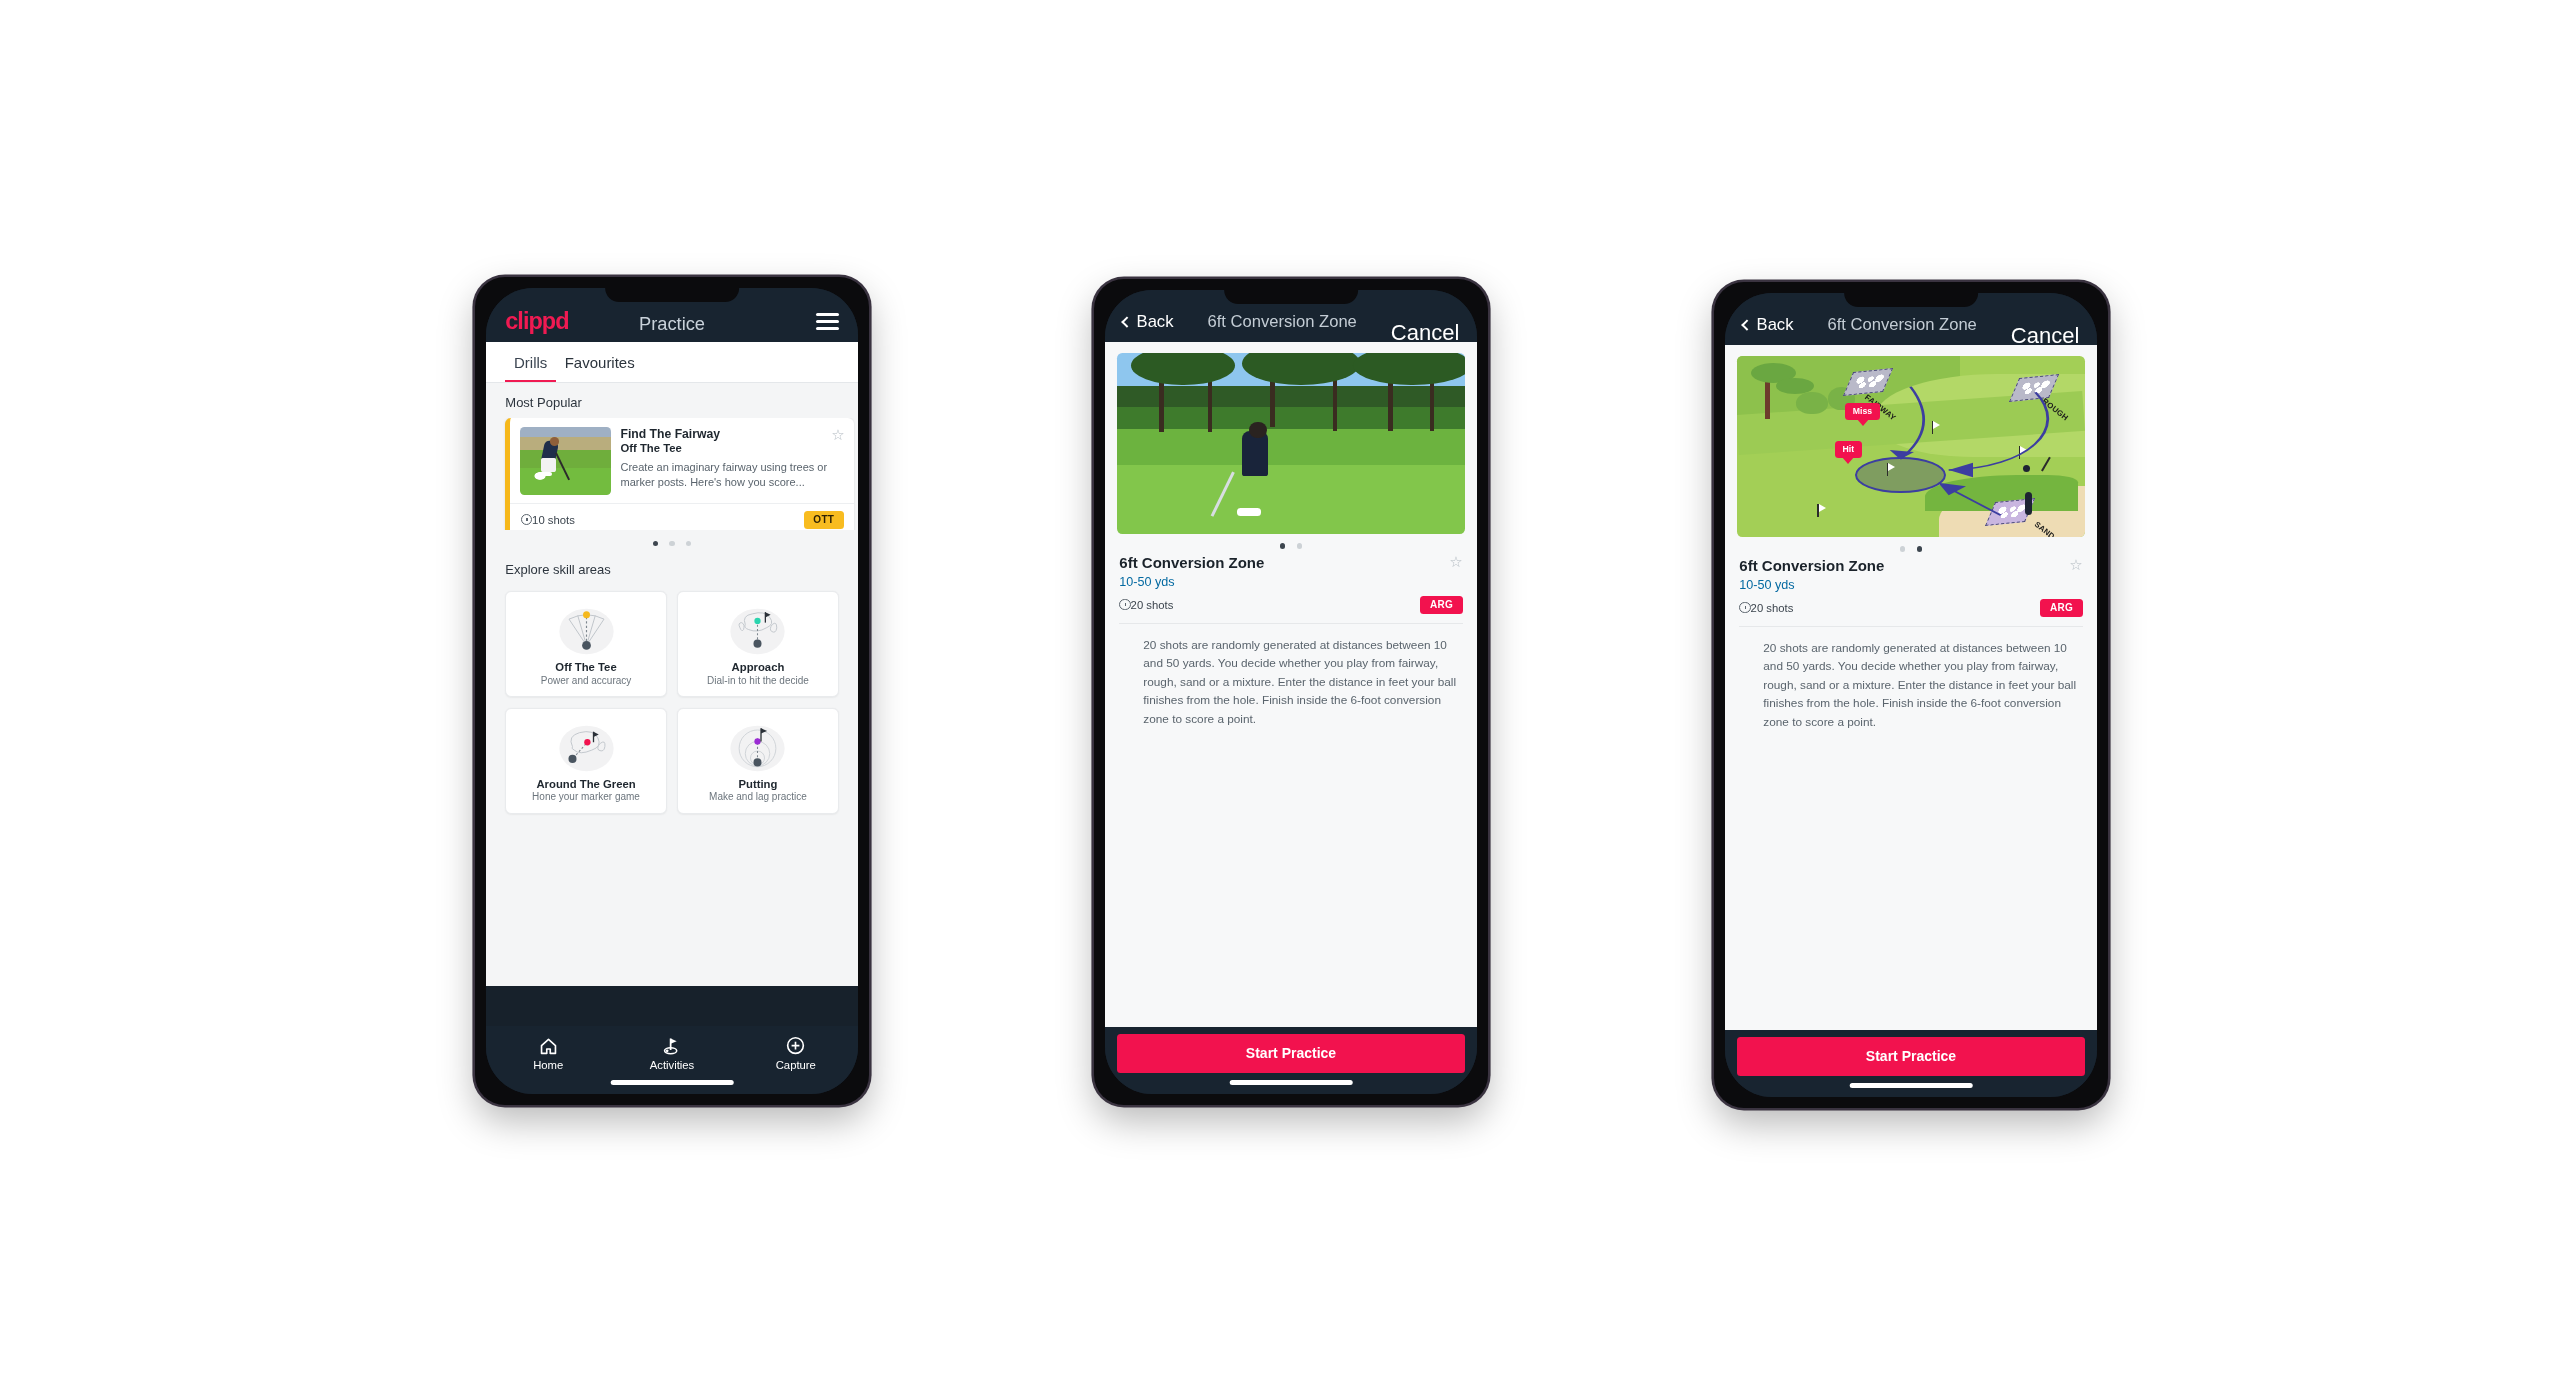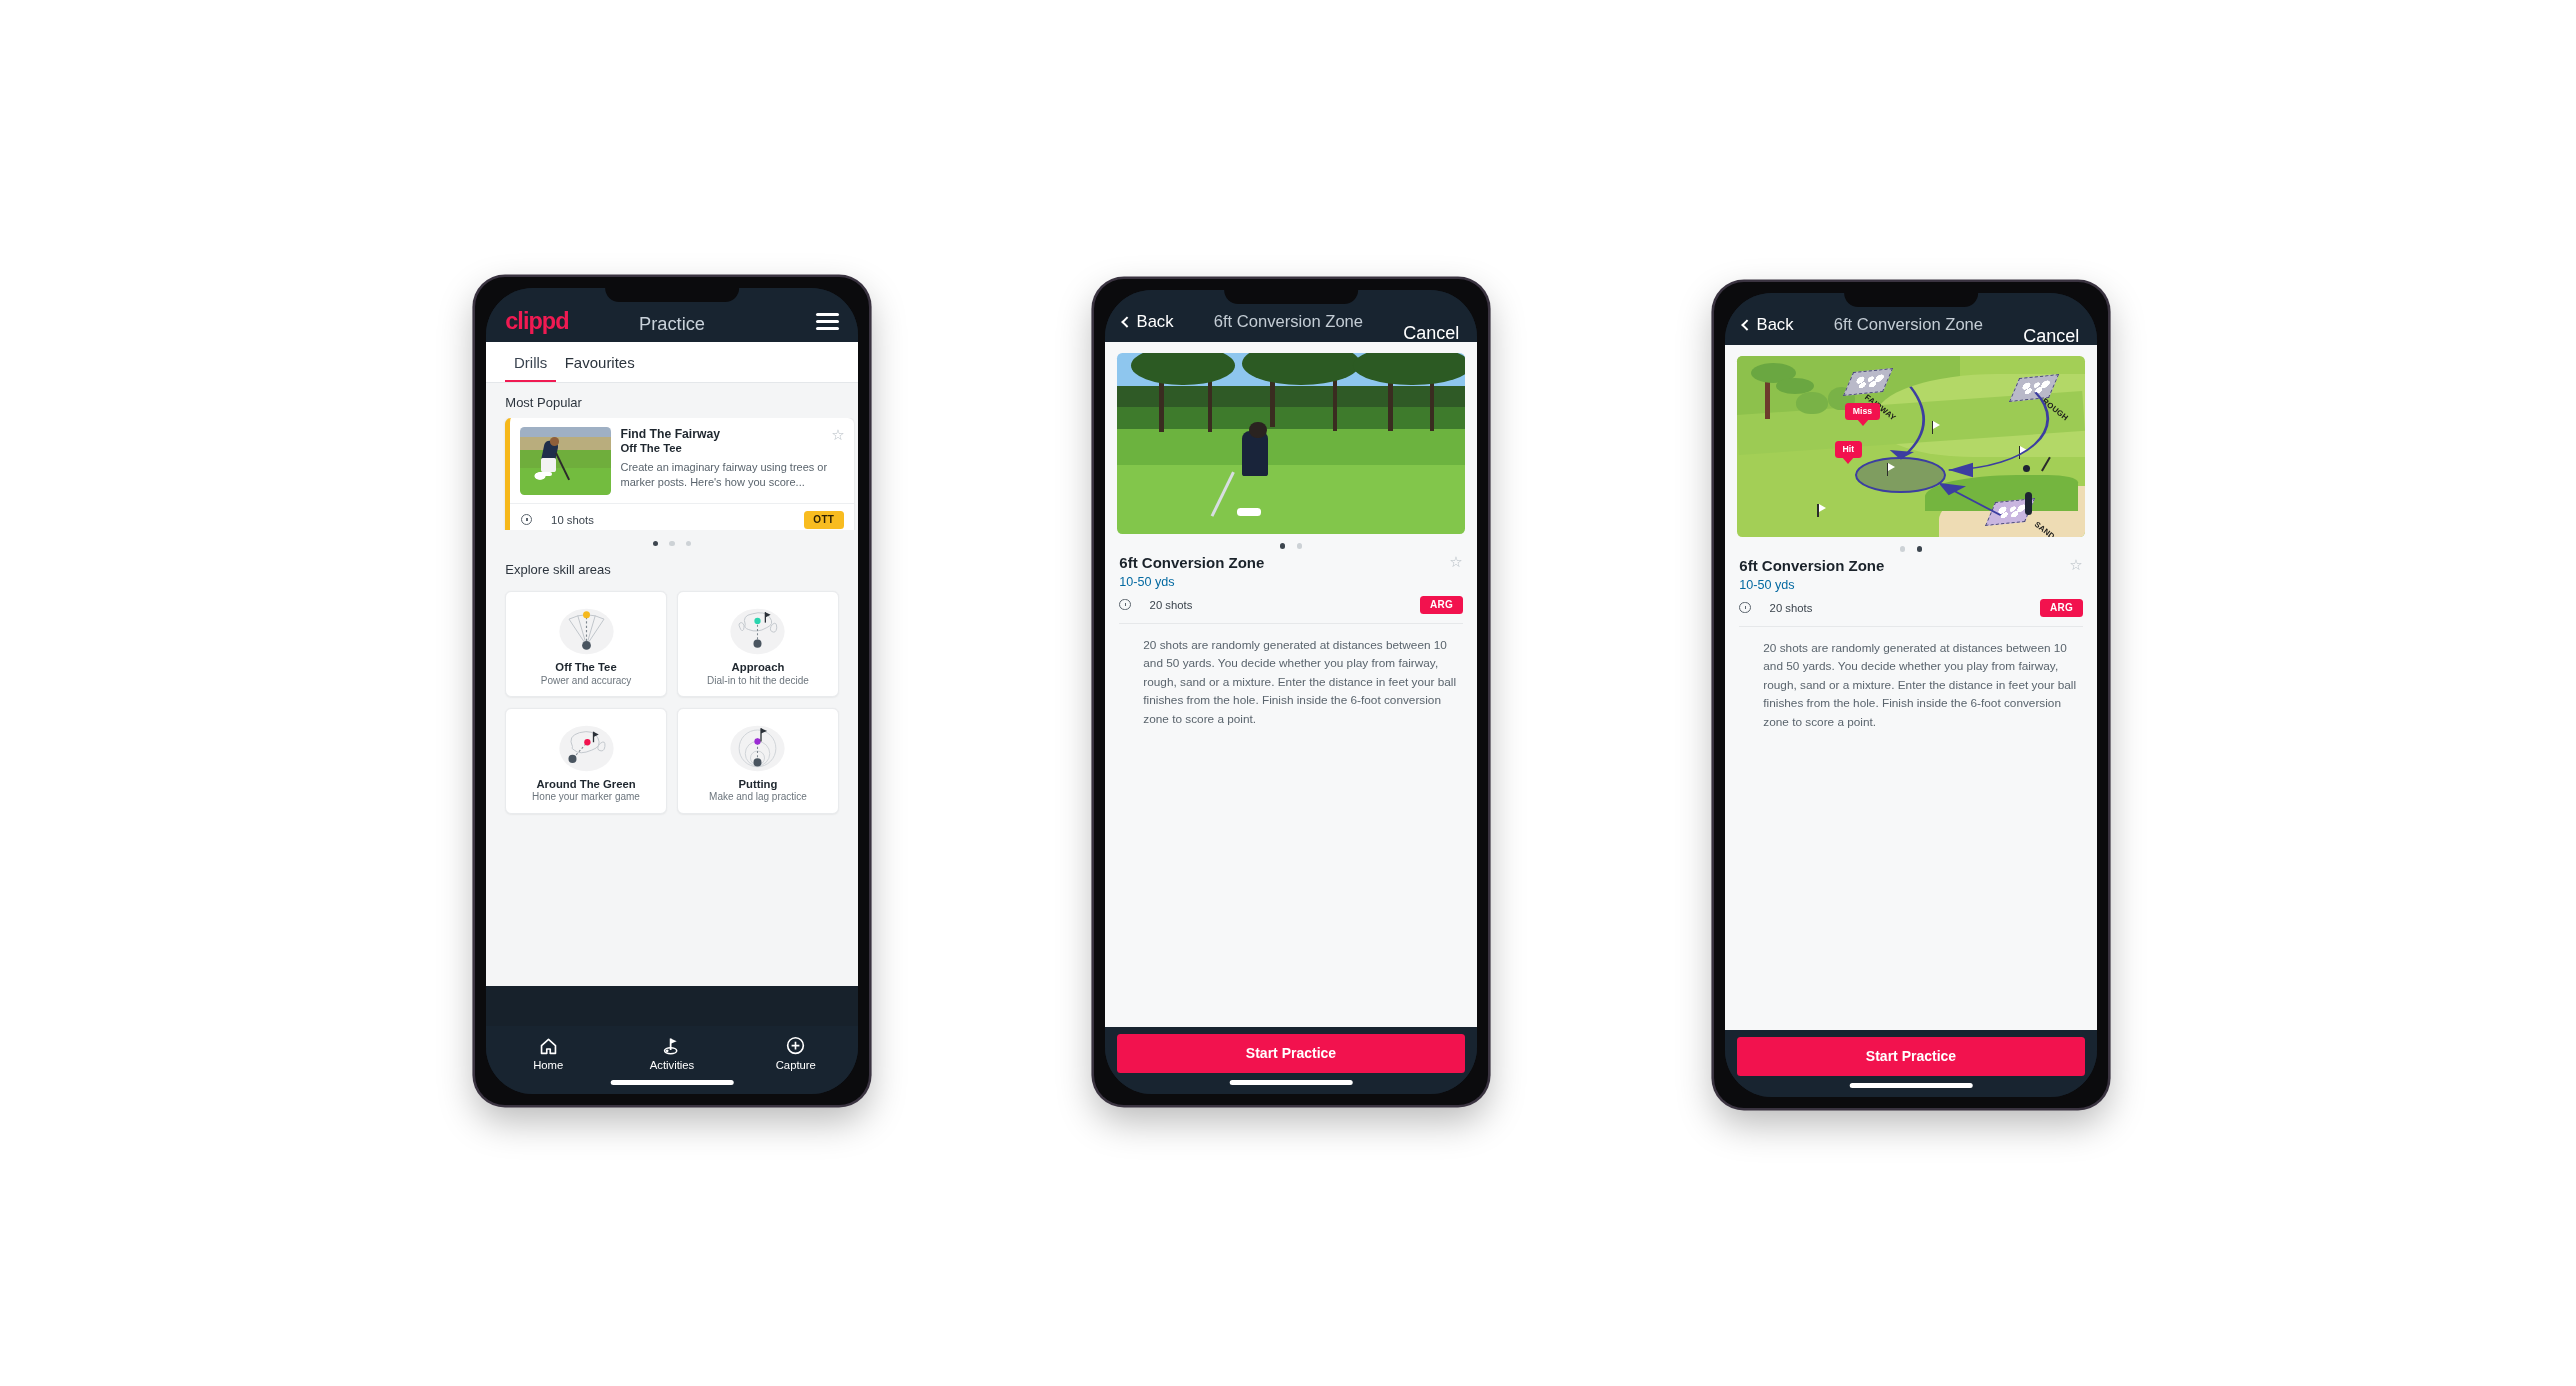--- a/index.html
+++ b/index.html
@@ -160,21 +160,21 @@
   .drill-head { display: flex; justify-content: space-between; align-items: flex-start; }
   .drill-title { font-size: 12.2px; font-weight: 700; color: #1e262e; }
   .drill-sub { font-size: 11.3px; font-weight: 700; color: #1e262e; margin-top: 0.9px; }
   .drill-desc { font-size: 11px; color: #5a646d; line-height: 1.42; margin-top: 6.1px; }
   .star-btn { font-size: 15px; color: #b4bcc3; line-height: 1; cursor: pointer; }
   .drill-foot {
     display: flex; align-items: center; justify-content: space-between;
     border-top: 0.9px solid #edeff1;
     padding: 7px 10.5px 7px 10.5px;
   }
-  .shots { display: flex; align-items: center; gap: 19px; font-size: 11.3px; color: #3b444d; }
+  .shots { display: flex; align-items: center; gap: 0; font-size: 11.3px; color: #3b444d; }
   .clock-ic {
     width: 11.3px; height: 11.3px; border: 1.4px solid #5b646d; border-radius: 50%;
     position: relative; flex: 0 0 auto;
   }
   .clock-ic::after {
     content: ""; position: absolute; left: 50%; top: 2.6px; width: 1.4px; height: 3.5px;
     background: #5b646d;
   }
   .badge {
     font-size: 10px; font-weight: 700; color: #2f2203;
@@ -230,21 +230,21 @@
     padding: 12.2px 17.4px 0 17.4px;
     color: #ffffff;
     gap: 12px;
   }
   .nav-back { display: flex; align-items: center; gap: 6.1px; font-size: 16.6px; cursor: pointer; }
   .nav-chev {
     width: 7.8px; height: 7.8px; border-left: 2.1px solid #ffffff; border-bottom: 2.1px solid #ffffff;
     transform: rotate(45deg); display: inline-block;
   }
   .nav-title { font-size: 16.6px; color: #c3ccd4; }
-  .nav-cancel { font-size: 18px; cursor: pointer; margin-top: 22px; }
+  .nav-cancel { font-size: 22px; cursor: pointer; margin-top: 22px; }
 
   .detail-body {
     background: #f7f8f9; flex: 1 1 auto; overflow: hidden;
     display: flex; flex-direction: column;
   }
   .media-wrap { padding: 10.5px 12.2px 0 12.2px; }
   .media {
     width: 100%; height: 181px; border-radius: 5.2px; overflow: hidden; position: relative;
   }
   

